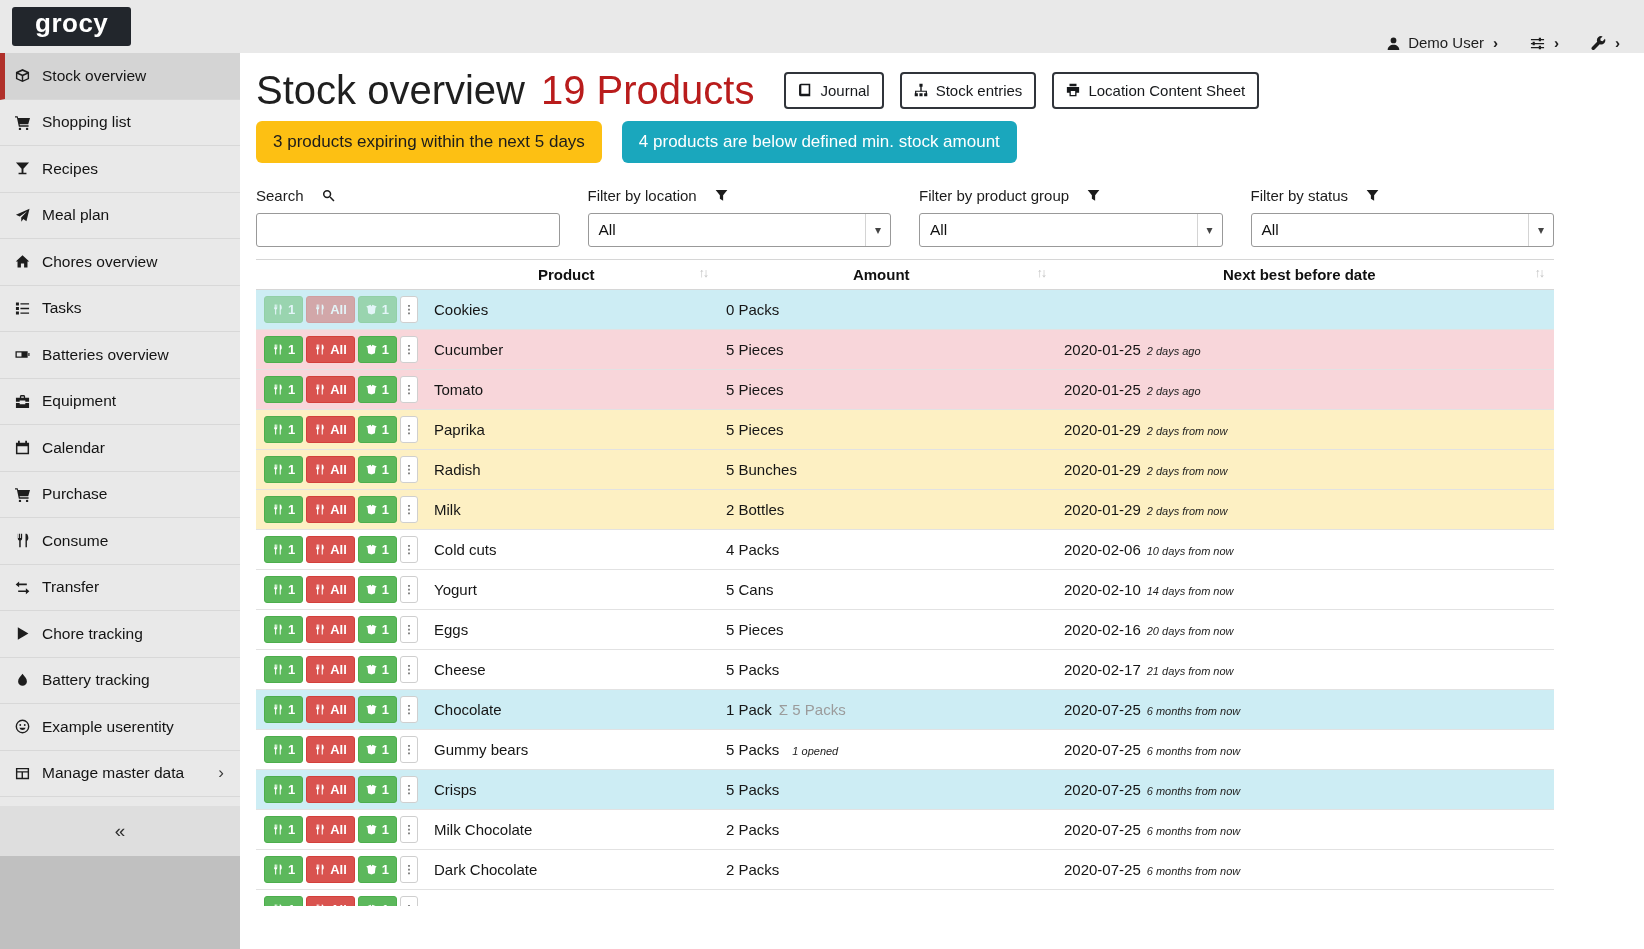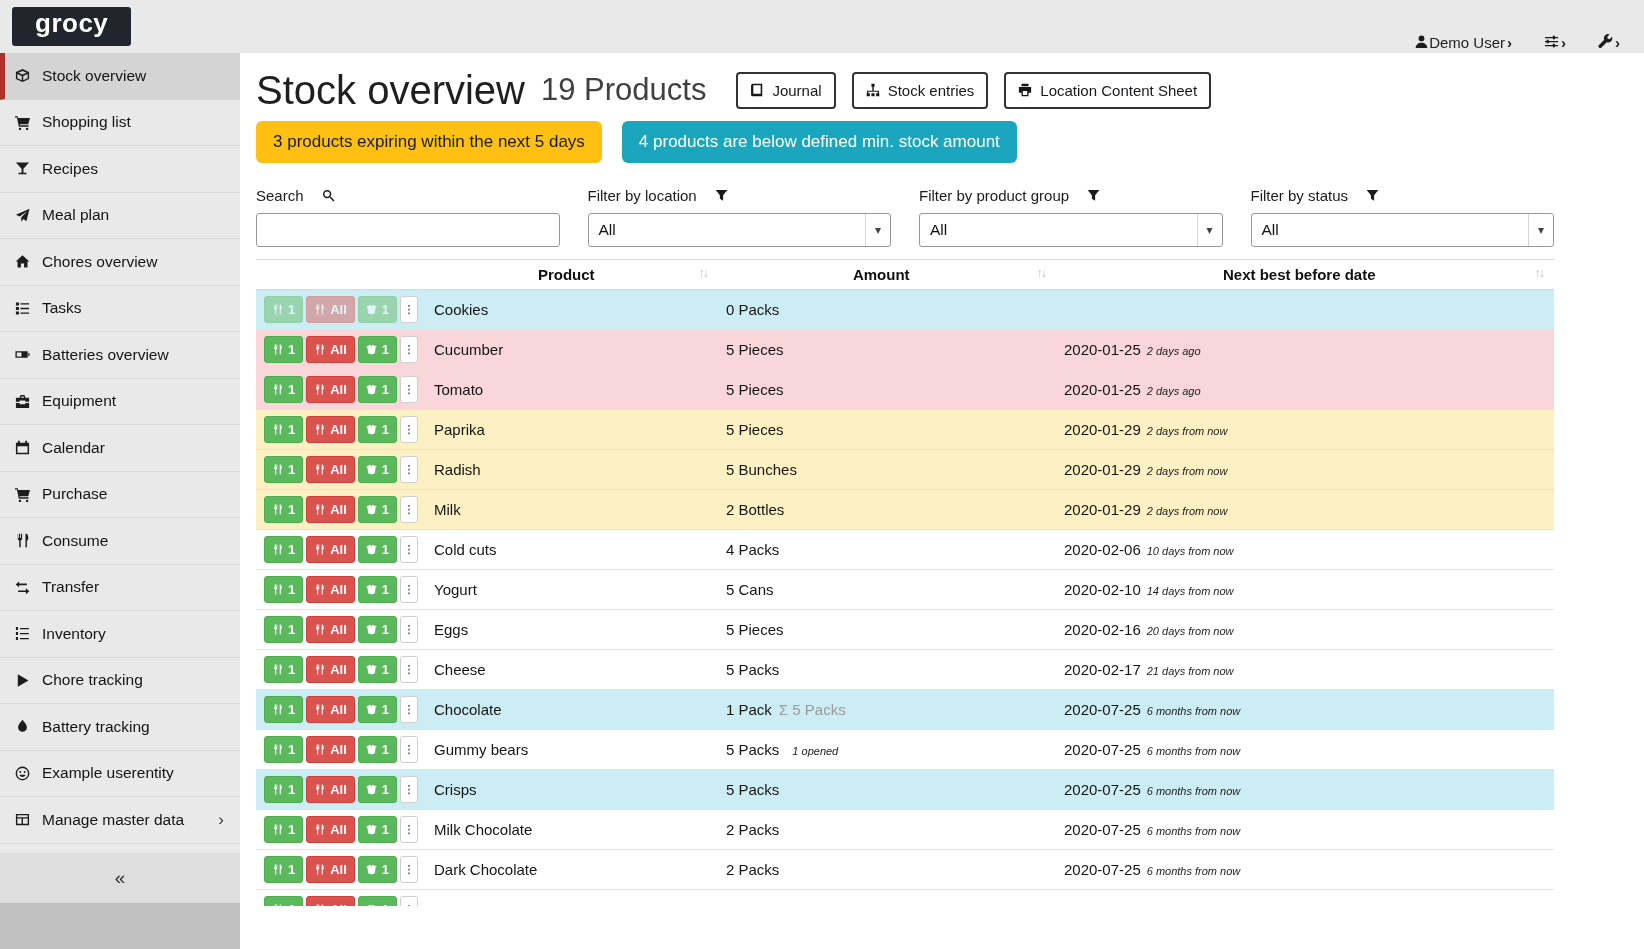--- a/index.html
+++ b/index.html
@@ -3,21 +3,21 @@
 <meta charset="utf-8">
 <style>
   html,body { margin:0; padding:0; }
   body { width:1644px; height:949px; overflow:hidden; font-family:"Liberation Sans", sans-serif; background:#fff; }
   .app { width:1644px; height:949px; display:flex; flex-direction:column; overflow:hidden; }
 
   
   .topbar { height:53px; min-height:53px; background:#e9e9e9; display:flex; align-items:center; padding:0 24px 0 12px; box-sizing:border-box; }
   .brand { background:#22262c; color:#fff; font-size:26px; font-weight:700; letter-spacing:.5px; padding:2px 23px 7px; border-radius:3px; cursor:pointer; line-height:1.15; }
   .topbar-right { margin-left:auto; display:flex; align-items:center; gap:32px; }
-  .topbar-item { display:flex; align-items:flex-start; gap:0; font-size:15px; color:#1d1d1d; cursor:pointer;margin-top:32px; }
+  .topbar-item { display:flex; align-items:flex-end; gap:7px; font-size:15px; color:#1d1d1d; cursor:pointer;margin-top:32px; }
   .caret { font-size:15px; font-weight:700; color:#1d1d1d; margin-left:2px; }
 
   
   .icon { display:inline-flex; align-items:center; justify-content:center; }
   .icon svg { width:1em; height:1em; fill:currentColor; display:block; }
 
   
   .layout { display:flex; height:896px; }
   .sidebar { width:240px; min-width:240px; background:#e9e9e9; display:flex; flex-direction:column; overflow:hidden; }
   .menu-item { height:46.5px; box-sizing:border-box; display:flex; align-items:center; gap:9px; padding:0 10px 0 12px; border-bottom:1px solid #d8d8d8; font-size:15.5px; color:#141414; cursor:pointer; }
@@ -27,21 +27,21 @@
   .submenu-caret { margin-left:auto; font-size:17px; color:#3a3a3a; padding-right:6px; }
   .sidebar-collapse { margin-top:9px; height:50px; display:flex; align-items:center; justify-content:center; font-size:19px; color:#2e2e2e; background:#dedede; cursor:pointer; }
   .sidebar-filler { flex:1; background:#c0c0c0; }
 
   
   .main { flex:1; background:#fff; padding:12px 90px 0 16px; box-sizing:border-box; position:relative; overflow:hidden; }
   .main::after { content:""; position:absolute; left:0; right:0; bottom:0; height:43px; background:#fff; pointer-events:none; }
 
   .title-row { display:flex; align-items:center; gap:16px; margin:2px 0 8px; }
   .page-title { font-size:40px; font-weight:400; color:#1f1f1f; margin:0; line-height:1.15; }
-  .page-subtitle { font-size:31px; color:#404040; }
+  .page-subtitle { font-size:40px; color:#b91c1c; }
   .page-actions { display:flex; gap:16px; margin-left:14px; }
   .btn-outline { display:inline-flex; align-items:center; gap:8px; background:#fff; border:2px solid #30343a; border-radius:4px; padding:0 12px; height:37px; font-size:15px; color:#16181b; font-family:inherit; cursor:pointer; }
   .btn-outline .icon { font-size:14px; }
 
   .alerts { display:flex; gap:20px; margin:4px 0 24px; }
   .alert { border-radius:6px; padding:10px 17px; font-size:17px; line-height:1.3; cursor:pointer; white-space:nowrap; }
   .alert.warning { background:#fdc013; color:#1c1c1c; }
   .alert.danger { background:#d9534f; color:#fff; }
   .alert.info { background:#1aa7bd; color:#fff; }
 
@@ -214,29 +214,20 @@
     <span class="menu-label">Consume</span>
 
   </div>
           <div class="menu-item">
     <span class="icon">
               <svg viewBox="0 0 16 16">
                 <path d="M4.4 1.6v2.2h8.2v1.8H4.4v2.2L.7 4.7l3.7-3.1zm7.2 7.3 3.7 3.1-3.7 3.1v-2.2H3.4v-1.8h8.2V8.9z"></path>
               </svg>
             </span>
     <span class="menu-label">Transfer</span>
-
-  </div>
-          <div class="menu-item">
-    <span class="icon">
-              <svg viewBox="0 0 16 16">
-                <path d="M1 1h2.2v3.2H1V1zm4.2 1h9.6v1.4H5.2V2zM1 6.4h2.2v3.2H1V6.4zm4.2 1h9.6v1.4H5.2V7.4zM1 11.8h2.2V15H1v-3.2zm4.2 1h9.6v1.4H5.2v-1.4z"></path>
-              </svg>
-            </span>
-    <span class="menu-label">Inventory</span>
 
   </div>
           <div class="menu-item">
     <span class="icon">
               <svg viewBox="0 0 16 16">
                 <path d="M3 1.4 14.3 8 3 14.6V1.4z"></path>
               </svg>
             </span>
     <span class="menu-label">Chore tracking</span>
 

